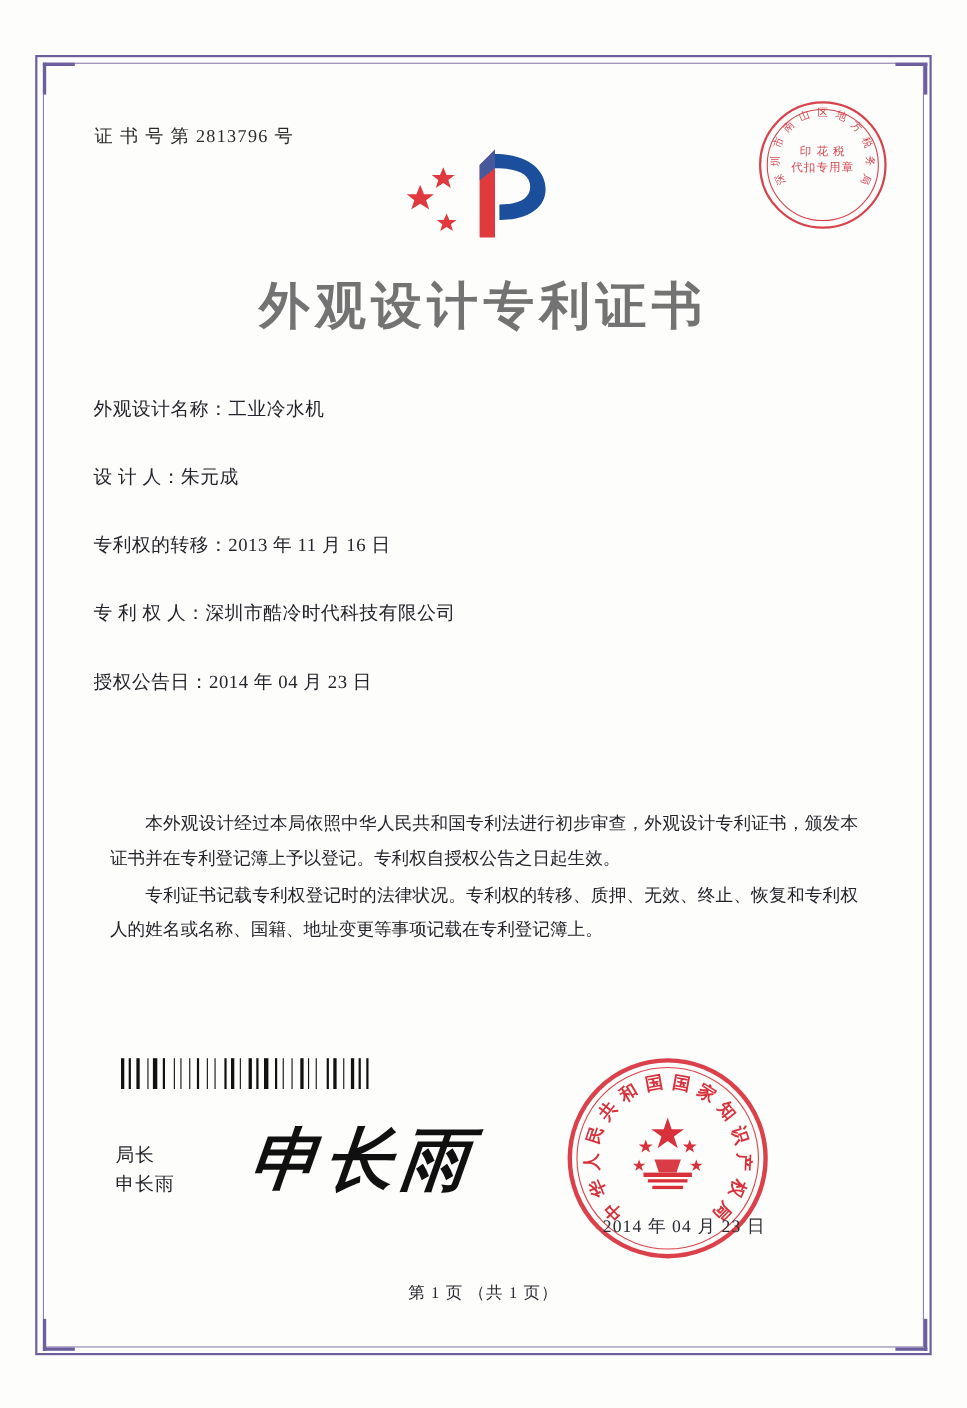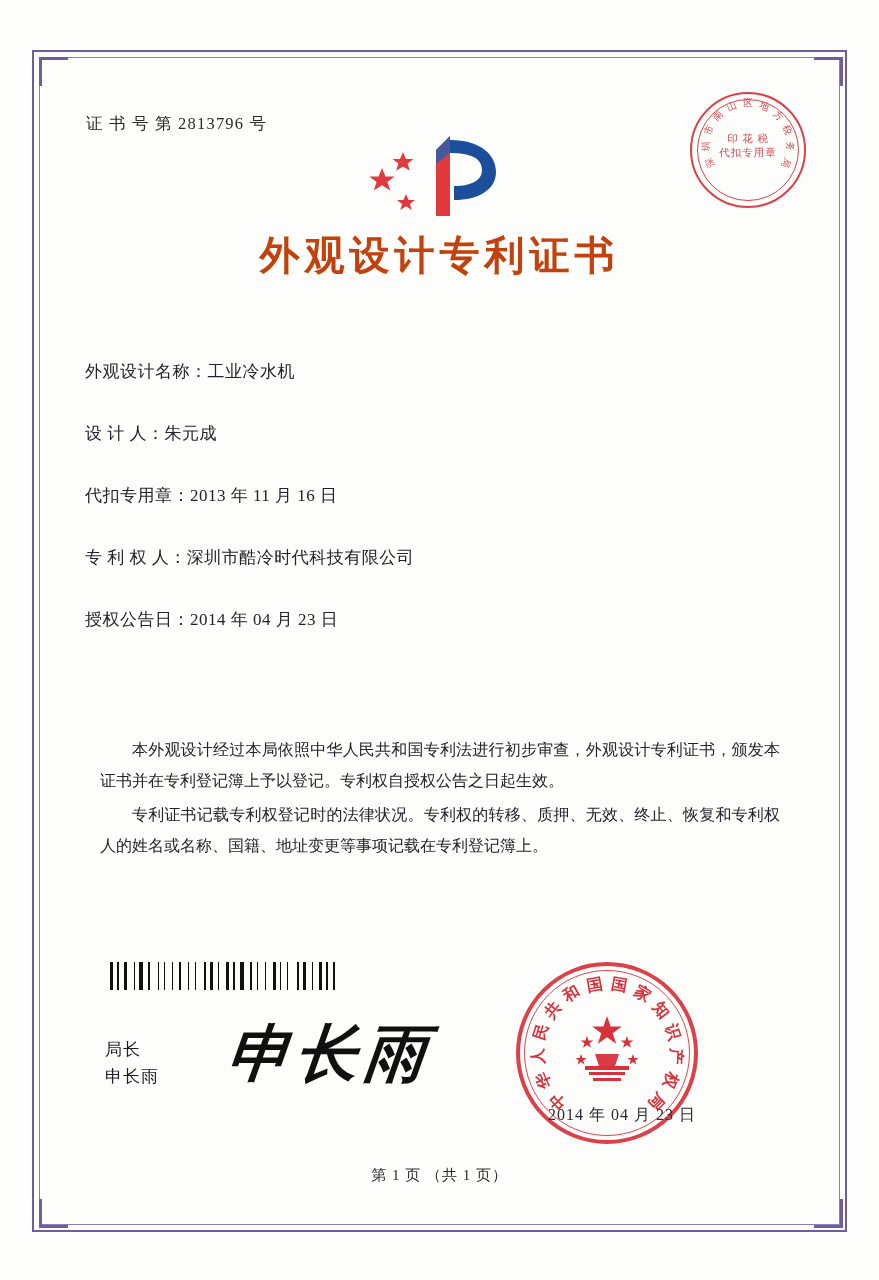--- a/index.html
+++ b/index.html
@@ -99,27 +99,27 @@
     left: 50%;
     top: 5px;
     margin-left: -5px;
     width: 10px;
     text-align: center;
   }
 
   
   #doc-title {
     position: absolute;
-    left: 0; right: 0; top: 228px;
-    text-align: center;
-    font-size: 40px;
+    left: 0; right: 0; top: 248px;
+    text-align: center;
+    font-size: 46px;
     font-weight: bold;
     letter-spacing: 5px;
     font-family: "DejaVu Serif", "Liberation Serif", serif;
-    color: #c2410c;
+    color: #737373;
   }
 
   
   #fields {
     position: absolute;
     left: 85px; top: 360px;
     width: 700px;
   }
   .field-row {
     height: 62px;
@@ -294,21 +294,21 @@
   <div id="doc-title">外观设计专利证书</div>
 
   <div id="fields">
     <div class="field-row">
       <span class="field-label">外观设计名称：</span><span class="field-value">工业冷水机</span>
     </div>
     <div class="field-row">
       <span class="field-label">设  计  人：</span><span class="field-value">朱元成</span>
     </div>
     <div class="field-row">
-      <span class="field-label">代扣专用章：</span><span class="field-value">2013 年 11 月 16 日</span>
+      <span class="field-label">专利权的转移：</span><span class="field-value">2013 年 11 月 16 日</span>
     </div>
     <div class="field-row">
       <span class="field-label">专  利  权  人：</span><span class="field-value">深圳市酷冷时代科技有限公司</span>
     </div>
     <div class="field-row">
       <span class="field-label">授权公告日：</span><span class="field-value">2014 年 04 月 23 日</span>
     </div>
   </div>
 
   <div id="body-text">

